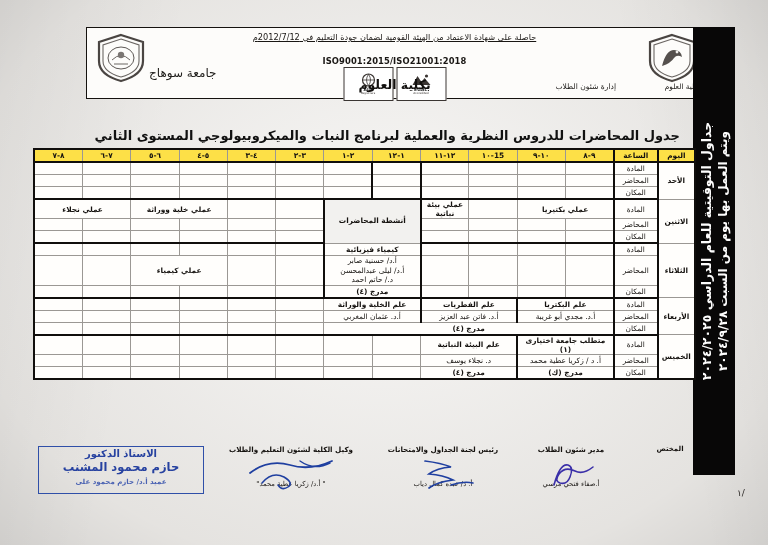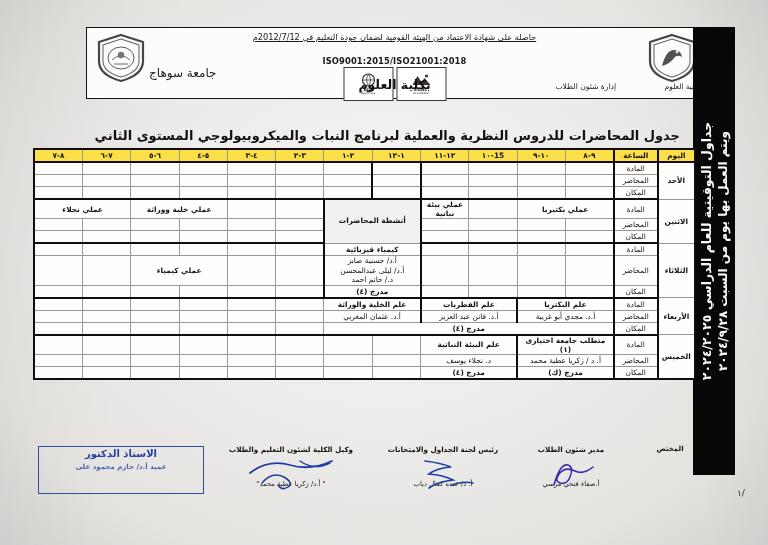--- a/index.html
+++ b/index.html
@@ -488,17 +488,18 @@
   </svg>
 
   <svg class="sig-ink" id="ink-c" viewBox="0 0 92 40">
     <path d="M6 20 q18 -14 40 -8 q20 6 42 -4" fill="none" stroke="#1f3fa0" stroke-width="1.8" stroke-linecap="round"></path>
     <path d="M18 30 q10 -12 22 -6 q10 6 4 10 q-6 4 -10 -2" fill="none" stroke="#1f3fa0" stroke-width="1.5" stroke-linecap="round"></path>
     <path d="M56 8 q14 10 30 2" fill="none" stroke="#1f3fa0" stroke-width="1.4" stroke-linecap="round"></path>
   </svg>
 
   <div id="stamp-box">
     <div class="s1">الاستاذ الدكتور</div>
+    <div class="s2">حازم محمود المشنب</div>
     <div class="s3">عميد أ.د/ حازم محمود على</div>
   </div>
 </div>
 
 <div id="page-mark">/١</div>
 
 </body></html>

